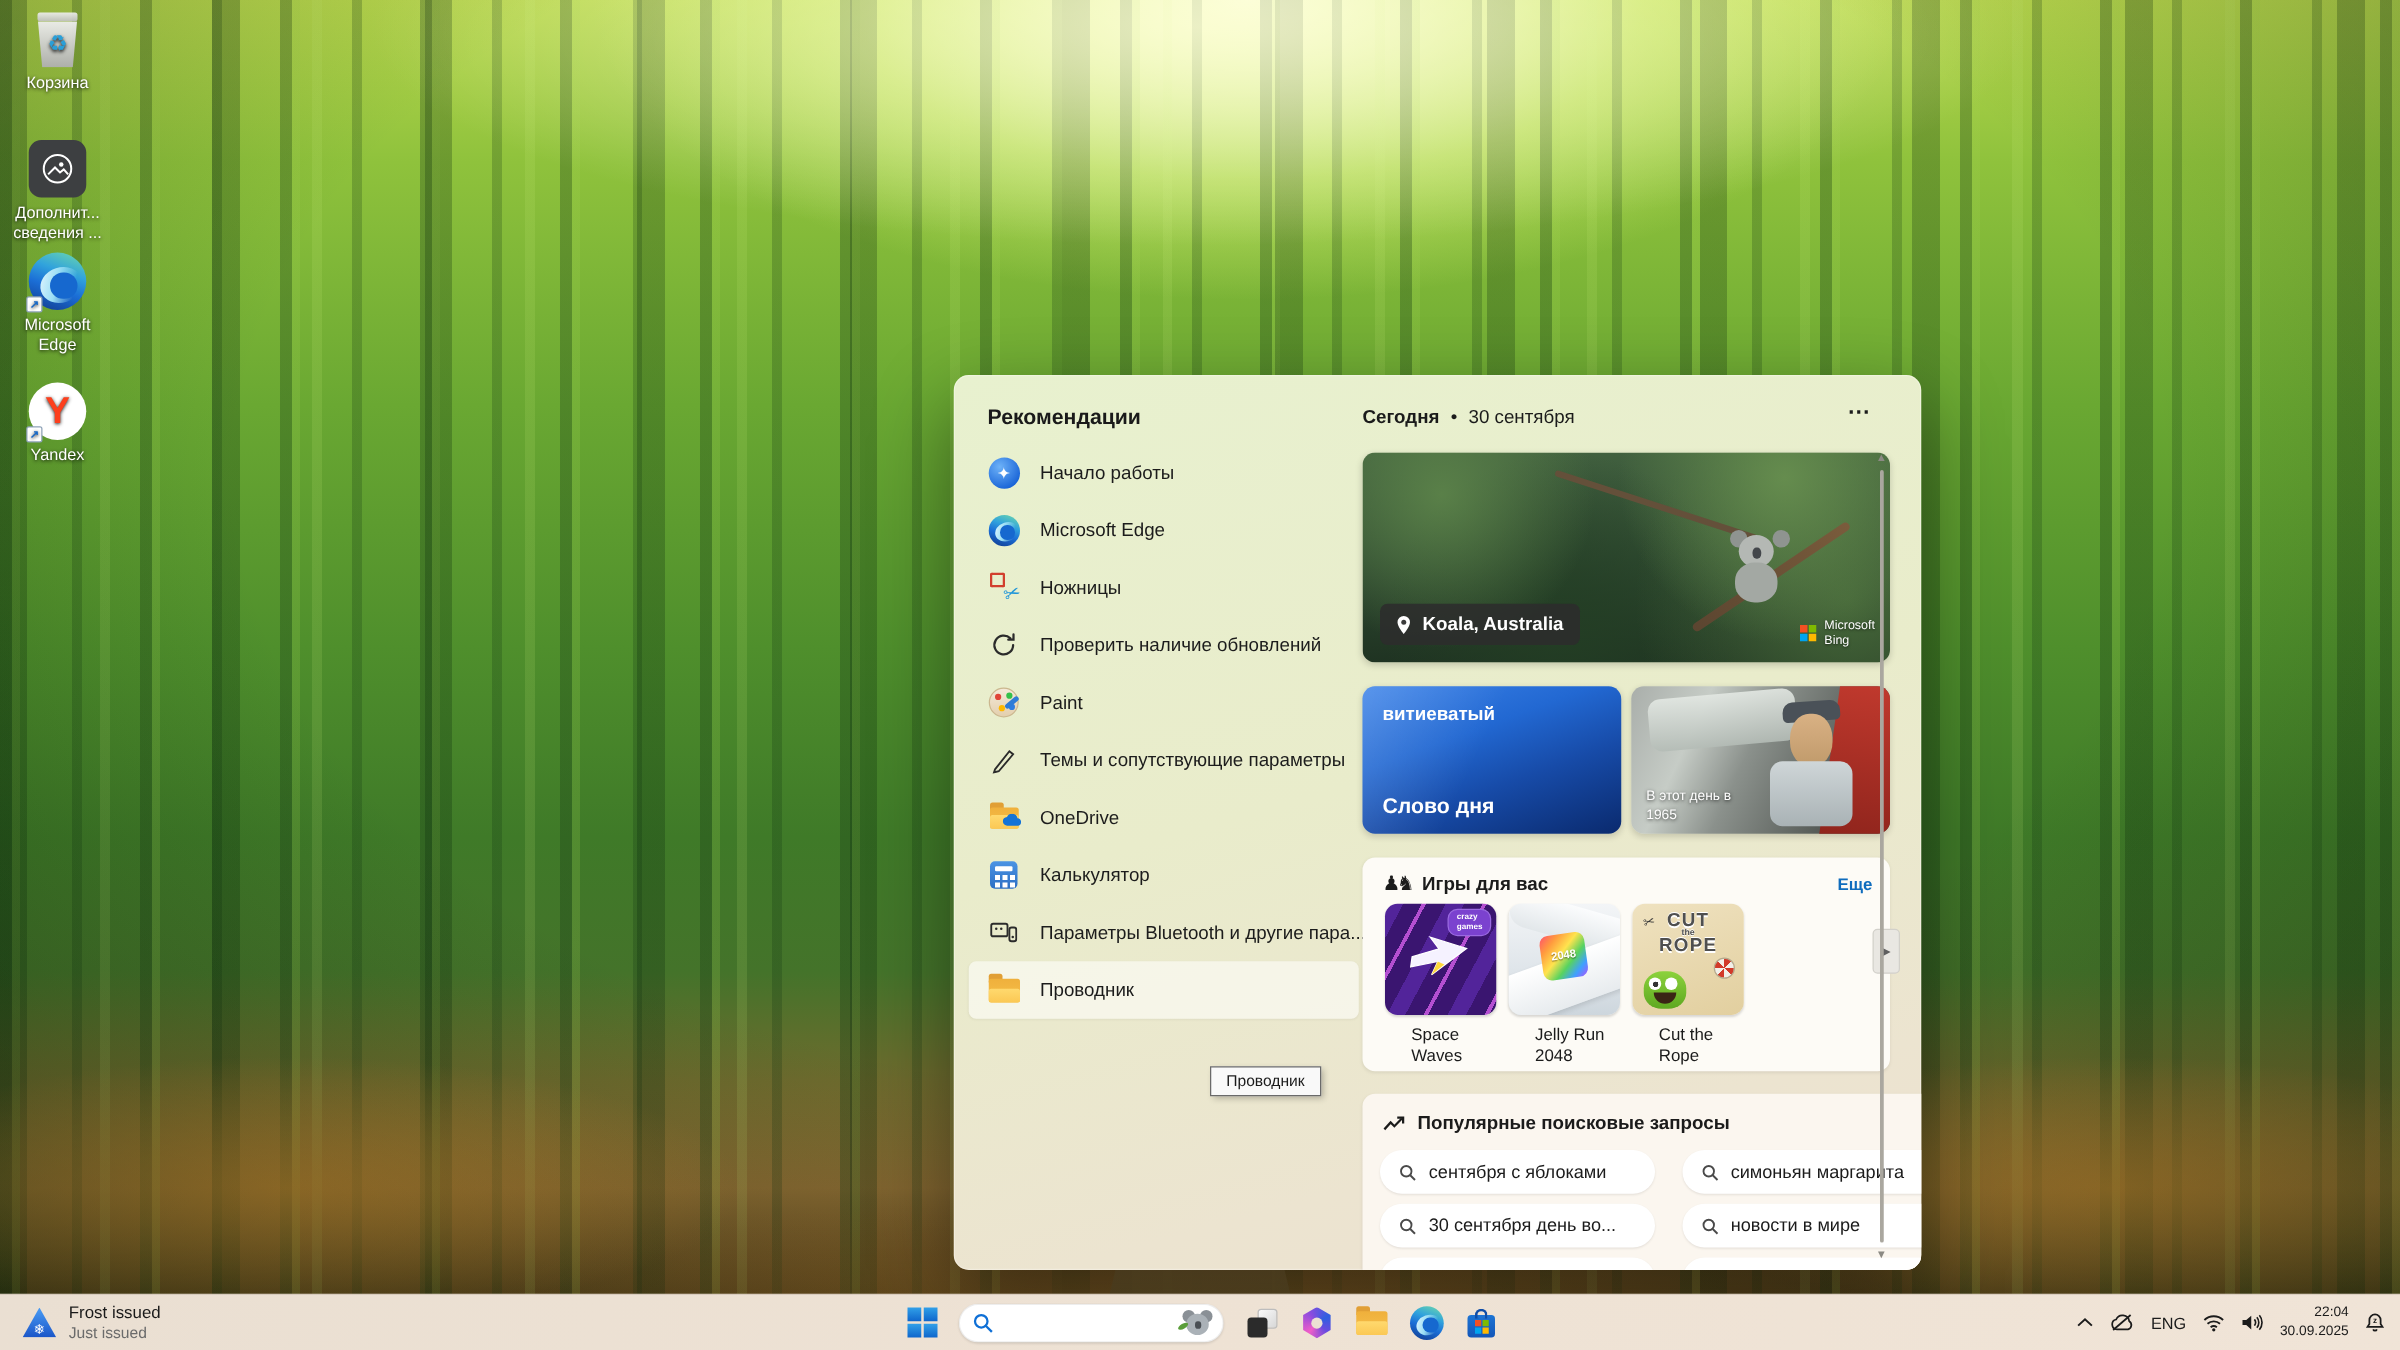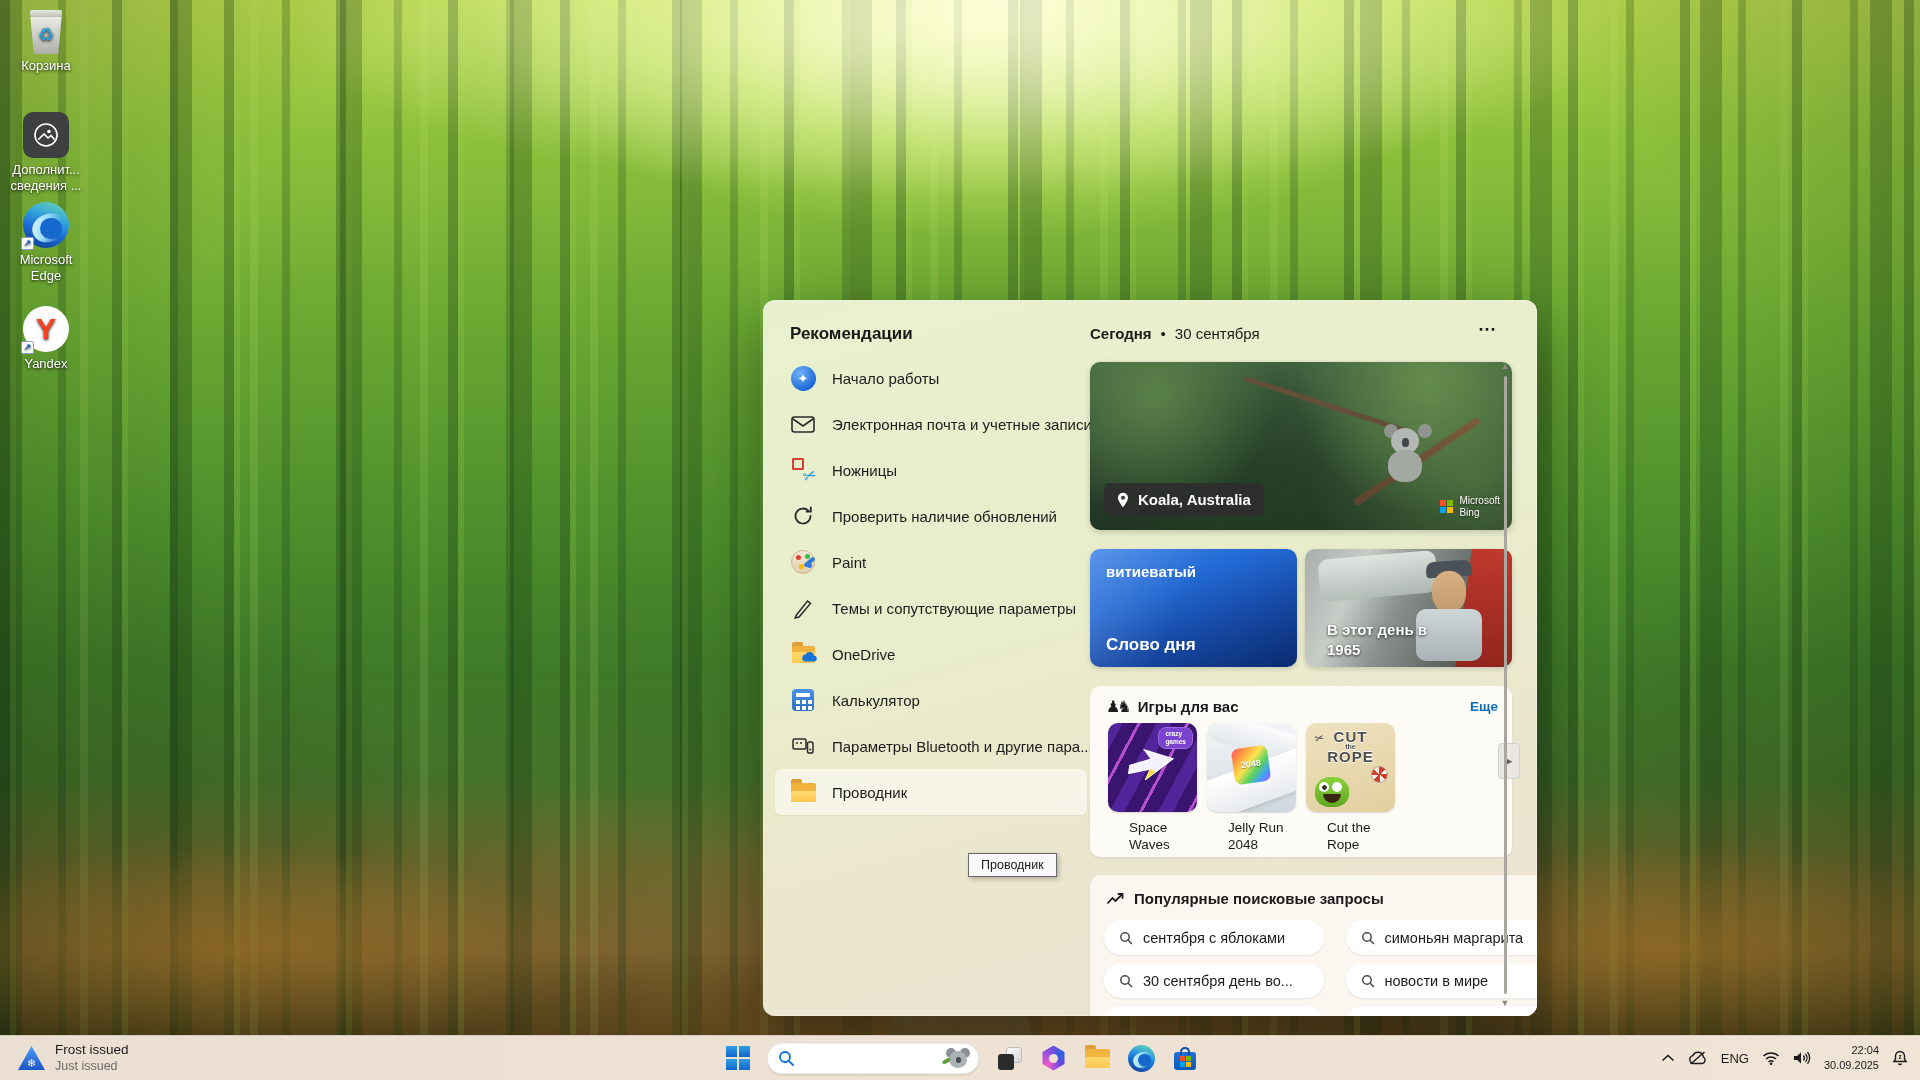--- a/index.html
+++ b/index.html
@@ -121,22 +121,22 @@
   .word-card { background:linear-gradient(160deg,#3b82e8 0%,#2268d2 35%,#174ba8 62%,#0a2a6e 100%); }
   .word-card::before { content:""; position:absolute; inset:0; background:linear-gradient(115deg,rgba(255,255,255,.16),transparent 45%); }
   .word-word { position:absolute; left:16px; top:14px; color:#fff; font-size:15px; font-weight:bold; }
   .word-cap { position:absolute; left:16px; bottom:12px; color:#fff; font-size:17px; font-weight:bold; }
   .day-card { background:linear-gradient(115deg,#a9aeaa 0%,#c6ccc6 25%,#8b918c 45%,#565b57 78%,#3e433f 100%); }
   .day-red { position:absolute; right:-10px; top:-8px; width:58px; height:134px; background:linear-gradient(180deg,#c23a2e,#8f241c); transform:rotate(8deg); }
   .day-win { position:absolute; left:14px; top:6px; width:118px; height:42px; border-radius:10px; background:linear-gradient(180deg,#e3e8e3,#b4bcb6); transform:rotate(-5deg); opacity:.9; }
   .day-cap2 { position:absolute; right:40px; top:12px; width:46px; height:16px; border-radius:8px 8px 4px 4px; background:#4a5158; transform:rotate(-4deg); }
   .day-head { position:absolute; right:46px; top:22px; width:34px; height:42px; border-radius:46%; background:linear-gradient(180deg,#d9b184,#c09a6b); }
   .day-body { position:absolute; right:30px; top:60px; width:66px; height:52px; border-radius:10px; background:linear-gradient(180deg,#cfd6d8,#a9b2b5); }
-  .day-txt { position:absolute; left:12px; bottom:8px; color:#fff; font-size:15px; font-weight:bold; line-height:1.3;
-    text-shadow:0 1px 3px rgba(0,0,0,.75); z-index:2;margin-left:10px; }
+  .day-txt { position:absolute; left:12px; bottom:8px; color:#fff; font-size:11px; font-weight:normal; line-height:1.3;
+    text-shadow:0 1px 3px rgba(0,0,0,.75); z-index:2; }
 
   .games-card { position:absolute; left:0; top:386px; width:422px; height:171px; border-radius:10px; background:#fdfbf6; box-shadow:0 1px 3px rgba(0,0,0,.08); }
   .games-head { display:flex; align-items:center; gap:9px; padding:11px 14px 0 16px; }
   .chess { font-size:16px; color:#1b1b1b; letter-spacing:-3px; }
   .games-title { font-size:15px; font-weight:bold; color:#1b1b1b; flex:1; }
   .games-more { font-size:13.5px; font-weight:bold; color:#0f6cbd; cursor:pointer; }
   .tiles { position:absolute; left:18px; top:37px; display:flex; gap:10px; }
   .game { width:89px; font-size:13.5px; color:#1b1b1b; line-height:1.25; }
   .game-art { width:89px; height:89px; border-radius:10px; position:relative; overflow:hidden; margin-bottom:8px; box-shadow:0 1px 2px rgba(0,0,0,.15); }
   .game-label { padding-left:1px;margin-left:20px; }
@@ -274,26 +274,23 @@
 
   <div class="rec-list">
     <div class="rec-item">
       <span class="ric">
           <span class="ic-getstarted">✦</span>
         </span>
       <span class="ril">Начало работы</span>
     </div>
     <div class="rec-item">
       <span class="ric">
-        <svg width="24" height="17" viewBox="0 0 24 17">
-            <rect x="1" y="1" width="22" height="15" rx="2.5" fill="none" stroke="#2b2b2b" stroke-width="1.6"></rect>
-            <path d="M2 3 L12 10 L22 3" fill="none" stroke="#2b2b2b" stroke-width="1.6"></path>
-          </svg>
-      </span>
-      <span class="ril">Электронная почта и учетные записи</span>
+          <span class="edge-logo" style="width:25px;height:25px;"></span>
+        </span>
+      <span class="ril">Microsoft Edge</span>
     </div>
     <div class="rec-item">
       <span class="ric">
           <span class="snip-sq"></span>
           <span class="snip-sc">✂</span>
         </span>
       <span class="ril">Ножницы</span>
     </div>
     <div class="rec-item">
       <span class="ric">

